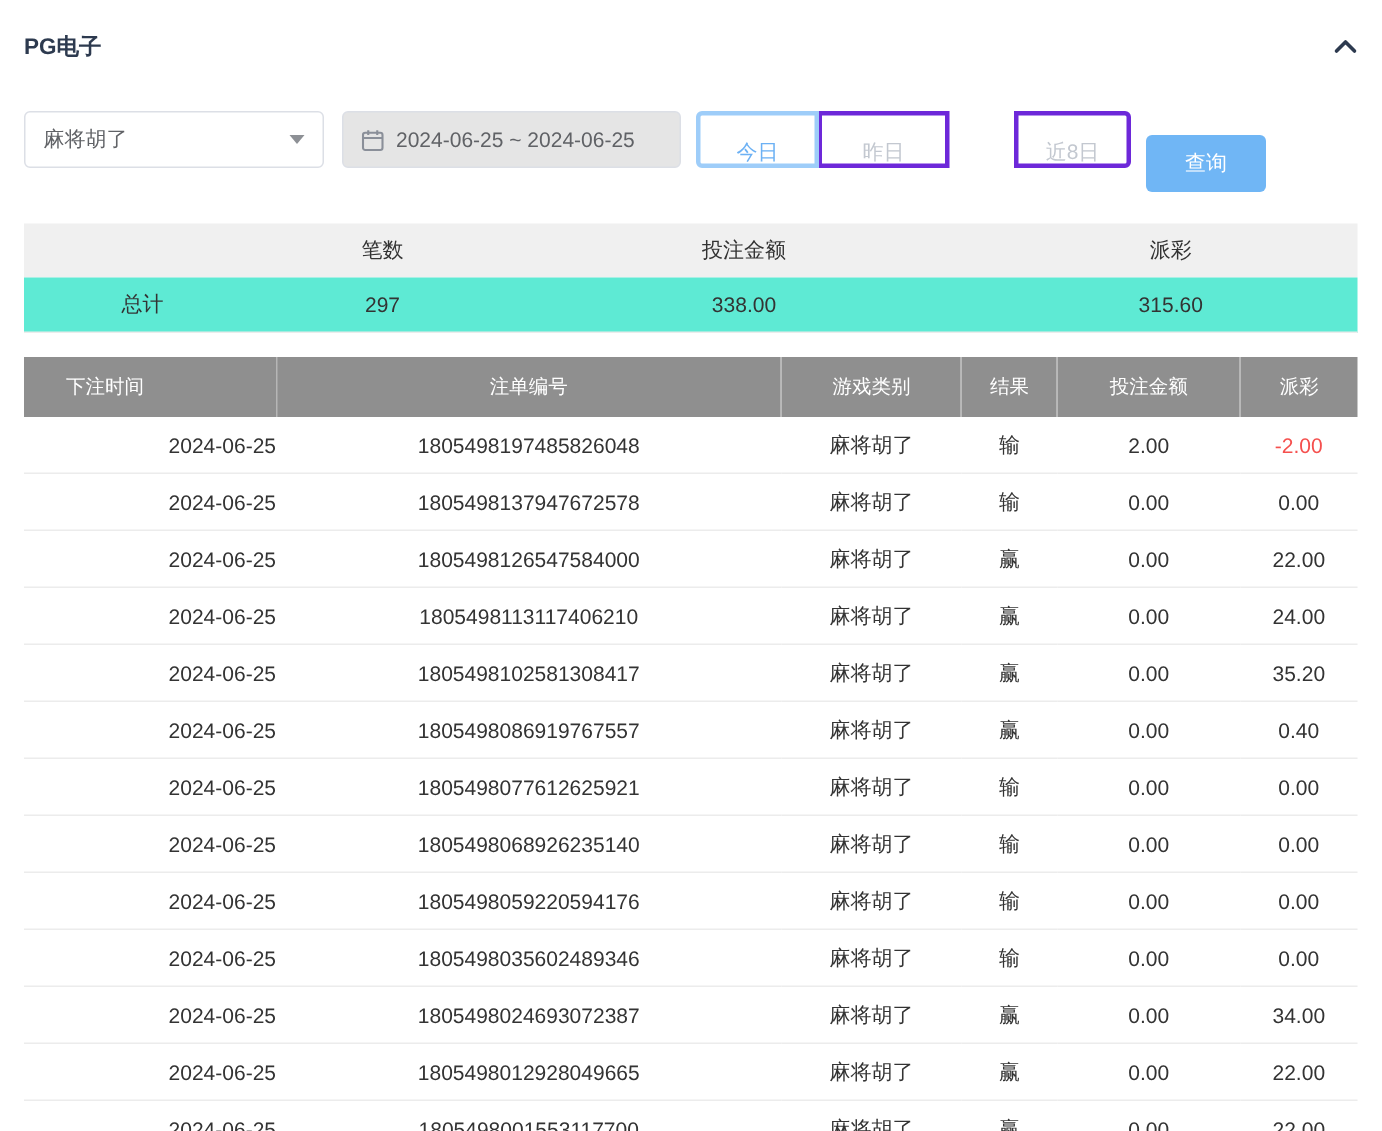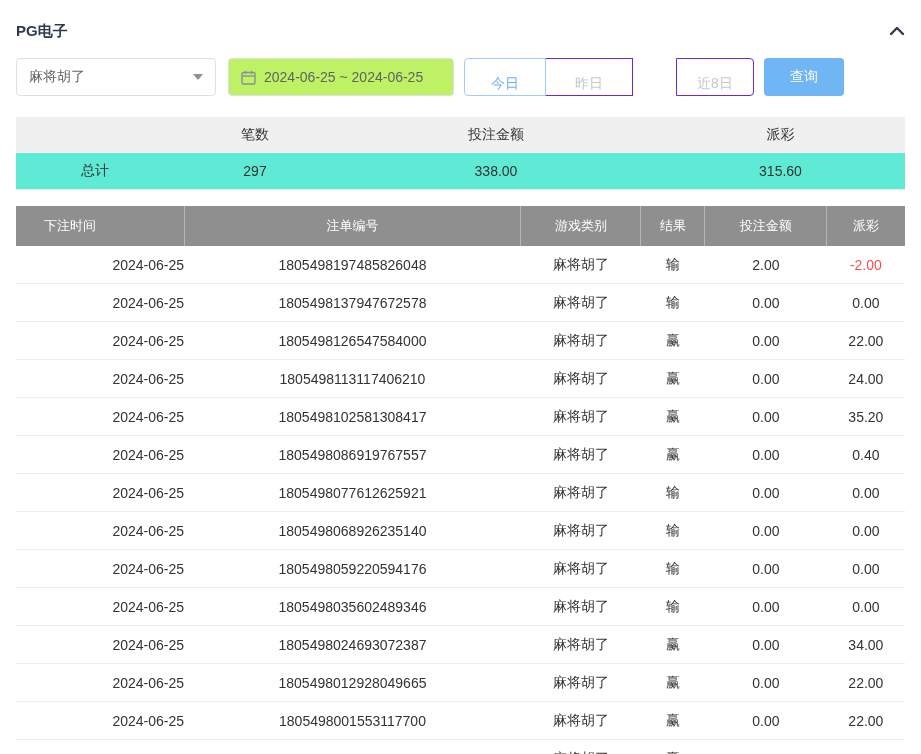--- a/index.html
+++ b/index.html
@@ -32,37 +32,37 @@
   }
   .caret-down {
     width: 0; height: 0; border-left: 5px solid transparent;
     border-right: 5px solid transparent; border-top: 6px solid #8d9095;
   }
   .date-box {
     margin-left: 12px; width: 226px; height: 38px; box-sizing: border-box;
     border: 1px solid #dcdfe6; border-radius: 4px;
     display: flex; align-items: center; gap: 8px;
     padding: 0 12px; font-size: 14px; color: #606266; cursor: pointer;
-    background: #bef264;
+    background: #e5e5e5;
   }
   .btn-group { display: flex; margin-left: 10px; }
   .qbtn {
     height: 38px; box-sizing: border-box; background: #fff;
-    border: 1px solid #6d28d9; color: #c3c8d0; font-size: 14px;
+    border: 3px solid #6d28d9; color: #c3c8d0; font-size: 14px;
     cursor: pointer; margin-left: -1px; padding: 16px;
     font-family: inherit;
   }
   .qbtn.w1 { width: 82px; margin-left: 0; border-radius: 4px 0 0 4px; }
   .qbtn.w2 { width: 88px; }
   .qbtn.w3 { width: 78px; border-radius: 0 4px 4px 0; margin-left: 43px; }
   .qbtn.active { border-color: #9ecdf9; color: #6cb1f4; position: relative; z-index: 1; }
   .search-btn {
     margin-left: 10px; width: 80px; height: 38px; border: none;
     background: #70b6f5; color: #ffffff; font-size: 14px;
-    border-radius: 4px; cursor: pointer; font-family: inherit;
+    border-radius: 4px; cursor: pointer; font-family: inherit; margin-top: 32px;
   }
 
   
   .summary {
     margin-top: 21px;
     display: grid;
     grid-template-columns: 158px 162px 320px 1fr;
     gap: 0;
     background: #ffffff;
   }

